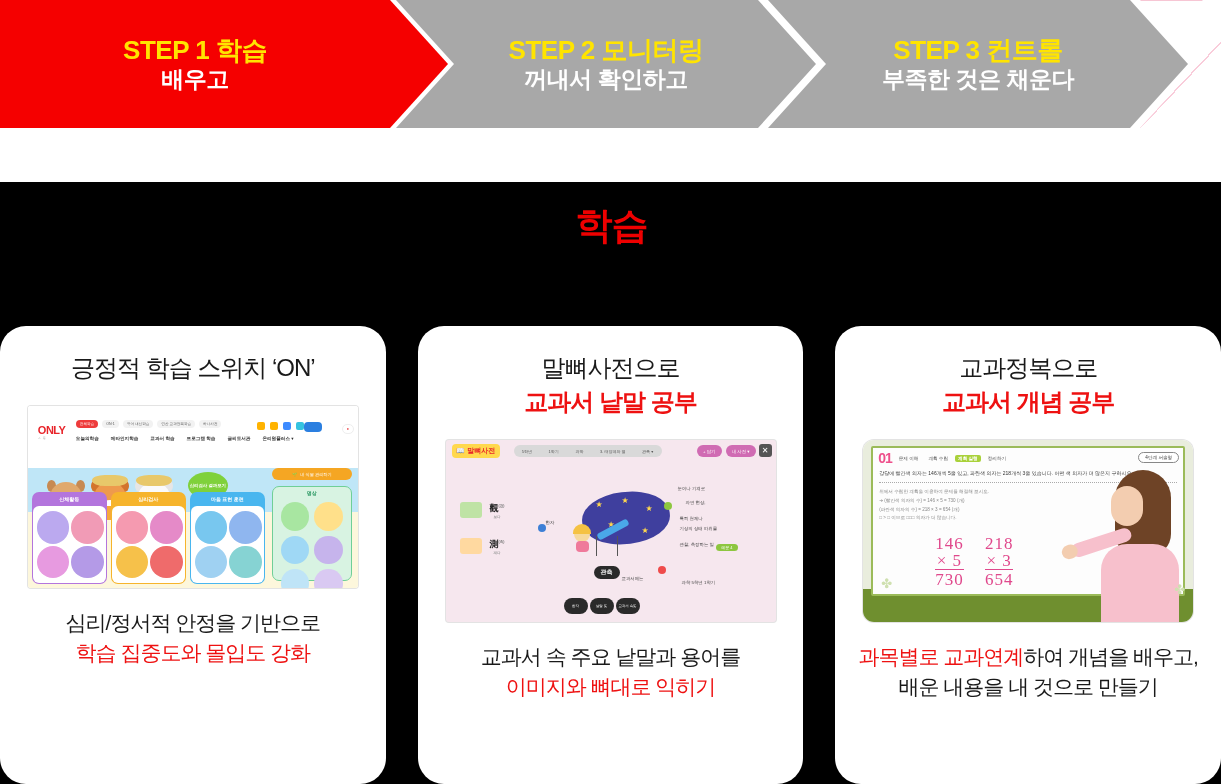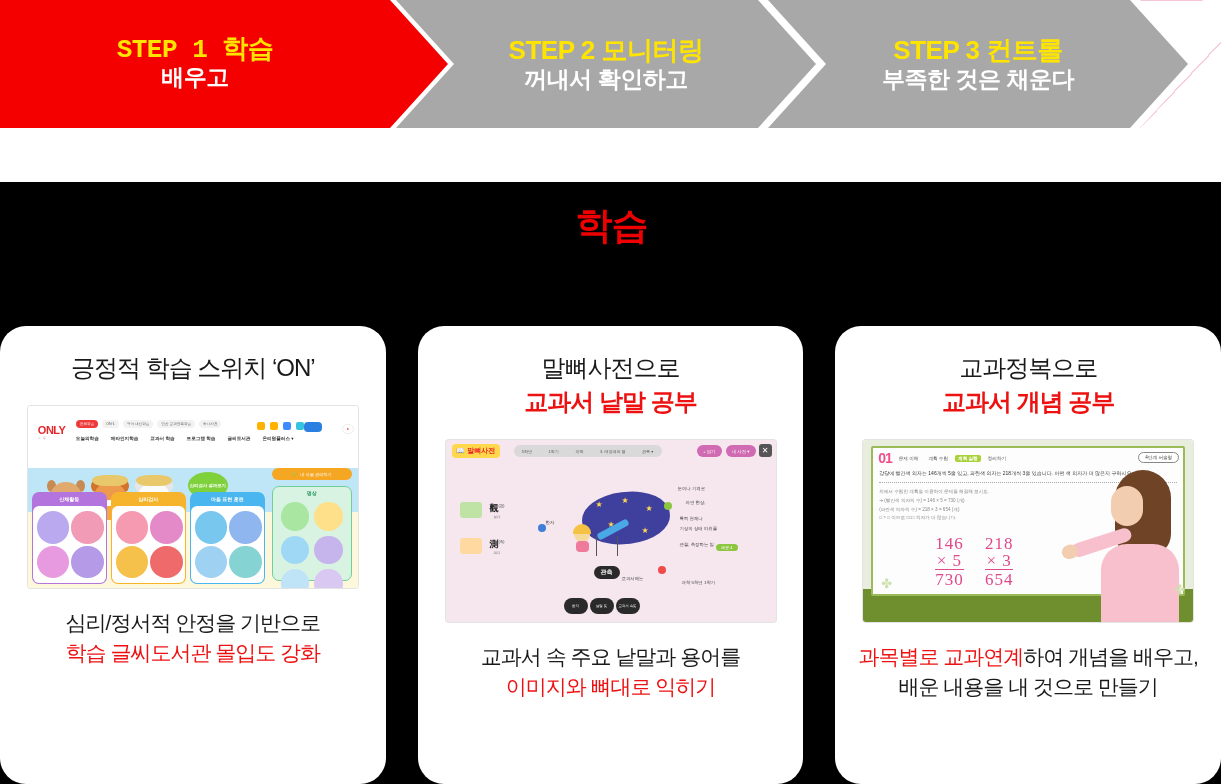--- a/index.html
+++ b/index.html
@@ -21,21 +21,20 @@
     display:flex; flex-direction:column; align-items:center; justify-content:center;
     text-align:center;
   }
   .arrow .l1{ font-size:26px; font-weight:bold; letter-spacing:-0.5px; line-height:1.18; }
   .arrow .l2{ font-size:23px; font-weight:bold; letter-spacing:-0.5px; line-height:1.2; }
 
   .arrow-1{
     left:0; width:448px; background:#f50000;
     clip-path:polygon(0 0, 390px 0, 448px 64px, 390px 128px, 0 128px);
     padding-right:58px;
-    font-family:Liberation Mono, monospace;
   }
   .arrow-2{
     left:396px; width:420px; background:#a8a8a8;
     clip-path:polygon(0 0, 362px 0, 420px 64px, 362px 128px, 0 128px, 58px 64px);
     padding-left:46px; padding-right:46px;
   }
   .arrow-3{
     left:768px; width:420px; background:#a8a8a8;
     clip-path:polygon(0 0, 362px 0, 420px 64px, 362px 128px, 0 128px, 58px 64px);
     padding-left:46px; padding-right:46px;
@@ -217,21 +216,21 @@
   .s2 .dots div{
     width:24px; height:16px; border-radius:9px; background:#2a2a2a; color:#fff;
     font-size:3.4px; display:flex; align-items:center; justify-content:center;
   }
   .s2 .greentag{
     position:absolute; right:38px; top:104px; padding:1px 5px; border-radius:6px;
     background:#8dc63f; color:#fff; font-size:4px;
   }
 
   
-  .s3{ background:linear-gradient(#e9eddd 0 82%, #6f8f2f 82% 100%); }
+  .s3{ background:linear-gradient(#e9eddd 0 82%, #6f8f2f 82% 100%);border-radius:11px; }
   .s3 .board{
     position:absolute; left:8px; top:6px; right:8px; bottom:26px; background:#fdfdfd;
     border:2px solid #9bbb59; border-radius:2px; overflow:hidden;
   }
   .s3 .bhead{ display:flex; align-items:center; gap:4px; padding:3px 5px 0 5px; }
   .s3 .num{ font-size:14px; font-weight:bold; color:#ee4f8b; line-height:1; letter-spacing:-1px; }
   .s3 .tab{ font-size:4.6px; color:#555; padding:1px 3px; }
   .s3 .tab.on{ background:#a9d13a; color:#fff; border-radius:2px; font-weight:bold; }
   .s3 .stepbadge{
     position:absolute; right:4px; top:4px; border:1px solid #888; border-radius:7px;
@@ -416,21 +415,21 @@
             <div class="pi" style="background:#8fb6ef"></div>
             <div class="pi" style="background:#9fd1f2"></div>
             <div class="pi" style="background:#86d3d3"></div>
           </div>
         </div>
       </div>
     </div>
 
     <div class="card-caption">
       <div>심리/정서적 안정을 기반으로</div>
-      <div class="red">학습 글씨도서관 몰입도 강화</div>
+      <div class="red">학습 집중도와 몰입도 강화</div>
     </div>
   </div>
 
   <div class="card">
     <div class="card-title">말뼈사전으로</div>
     <div class="card-subtitle">교과서 낱말 공부</div>
 
     <div class="shot s2">
       <div class="bar"></div>
 

